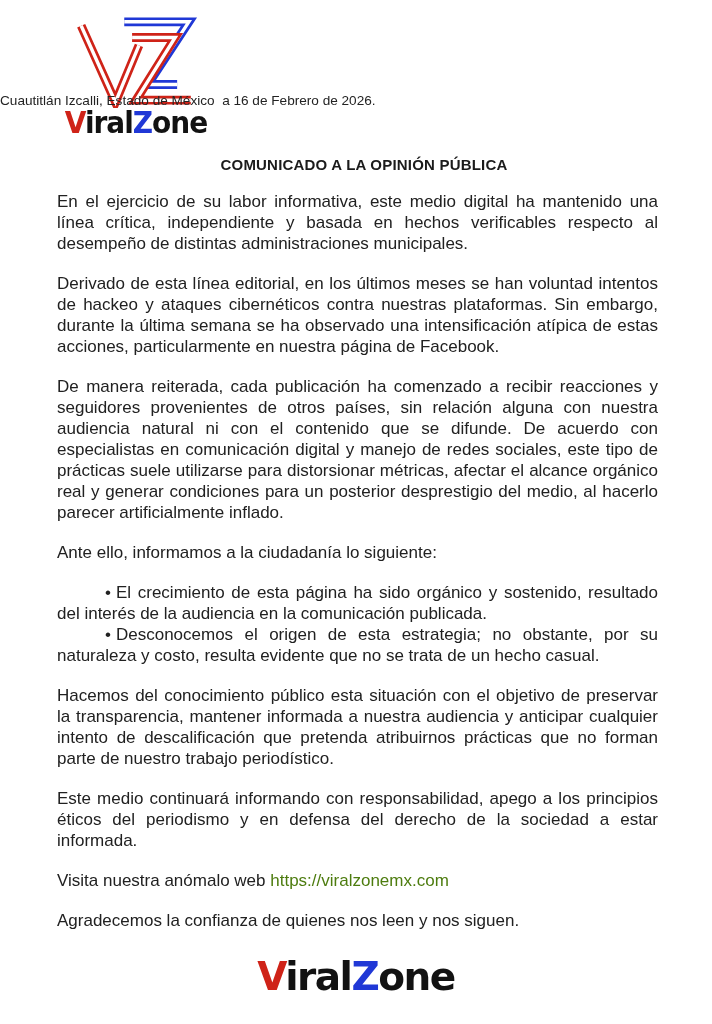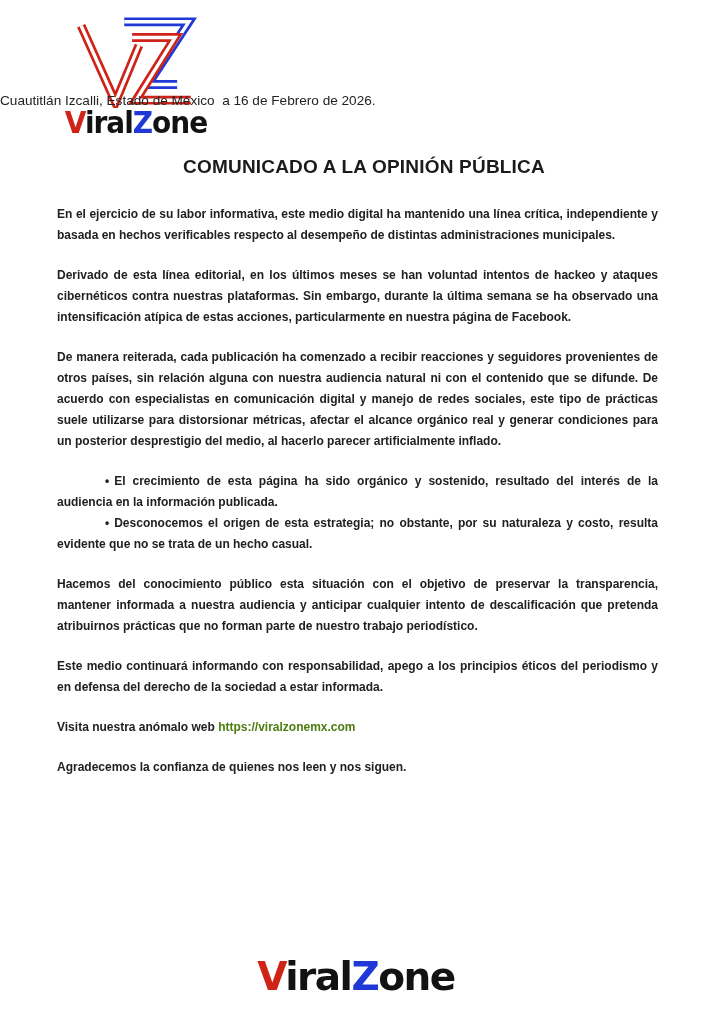--- a/index.html
+++ b/index.html
@@ -41,35 +41,34 @@
     font-size: 13.6px;
     color: #232323;
     white-space: pre;
   }
 
   
   .title {
     position: absolute; top: 156px; left: 16px; right: 0;
     margin: 0;
     text-align: center;
-    font-size: 19px;
+    font-size: 15px;
     font-weight: bold;
     letter-spacing: 0.2px;
     color: #1b1b1b;
   }
 
   
   .body {
-    position: absolute; top: 204px; left: 57px;
+    position: absolute; top: 191px; left: 57px;
     width: 601px;
-    font-size: 12px;
+    font-size: 17px;
     line-height: 21px;
     text-align: justify;
     color: #212121;
-    font-weight: bold;
   }
   .body p { margin: 0 0 19px 0; }
   .bullets { margin: 0 0 19px 0; }
   .bullets p.bullet { margin: 0; text-indent: 48px; }
   .bchar { padding-right: 5px; }
   .webline .url { color: #4d7c0f; text-decoration: none; }
 
   
   .footer-logo {
     position: absolute; top: 957px; left: 0; right: 0;
@@ -98,23 +97,24 @@
   </div>
 
   <div class="dateline">Cuautitlán Izcalli, Estado de México  a 16 de Febrero de 2026.</div>
 
   <h1 class="title">COMUNICADO A LA OPINIÓN PÚBLICA</h1>
 
   <div class="body">
     <p>En el ejercicio de su labor informativa, este medio digital ha mantenido una línea crítica, independiente y basada en hechos verificables respecto al desempeño de distintas administraciones municipales.</p>
     <p>Derivado de esta línea editorial, en los últimos meses se han voluntad intentos de hackeo y ataques cibernéticos contra nuestras plataformas. Sin embargo, durante la última semana se ha observado una intensificación atípica de estas acciones, particularmente en nuestra página de Facebook.</p>
     <p>De manera reiterada, cada publicación ha comenzado a recibir reacciones y seguidores provenientes de otros países, sin relación alguna con nuestra audiencia natural ni con el contenido que se difunde. De acuerdo con especialistas en comunicación digital y manejo de redes sociales, este tipo de prácticas suele utilizarse para distorsionar métricas, afectar el alcance orgánico real y generar condiciones para un posterior desprestigio del medio, al hacerlo parecer artificialmente inflado.</p>
+    <p>Ante ello, informamos a la ciudadanía lo siguiente:</p>
 
     <div class="bullets">
-      <p class="bullet"><span class="bchar">•</span><span>El crecimiento de esta página ha sido orgánico y sostenido, resultado del interés de la audiencia en la información publicada.</span></p>
+      <p class="bullet"><span class="bchar">•</span><span>El crecimiento de esta página ha sido orgánico y sostenido, resultado del interés de la audiencia en la comunicación publicada.</span></p>
       <p class="bullet"><span class="bchar">•</span><span>Desconocemos el origen de esta estrategia; no obstante, por su naturaleza y costo, resulta evidente que no se trata de un hecho casual.</span></p>
     </div>
 
     <p>Hacemos del conocimiento público esta situación con el objetivo de preservar la transparencia, mantener informada a nuestra audiencia y anticipar cualquier intento de descalificación que pretenda atribuirnos prácticas que no forman parte de nuestro trabajo periodístico.</p>
     <p>Este medio continuará informando con responsabilidad, apego a los principios éticos del periodismo y en defensa del derecho de la sociedad a estar informada.</p>
     <p class="webline"><span>Visita nuestra anómalo web </span><span class="url">https://viralzonemx.com</span></p>
     <p>Agradecemos la confianza de quienes nos leen y nos siguen.</p>
   </div>
 
   <div class="footer-logo">

